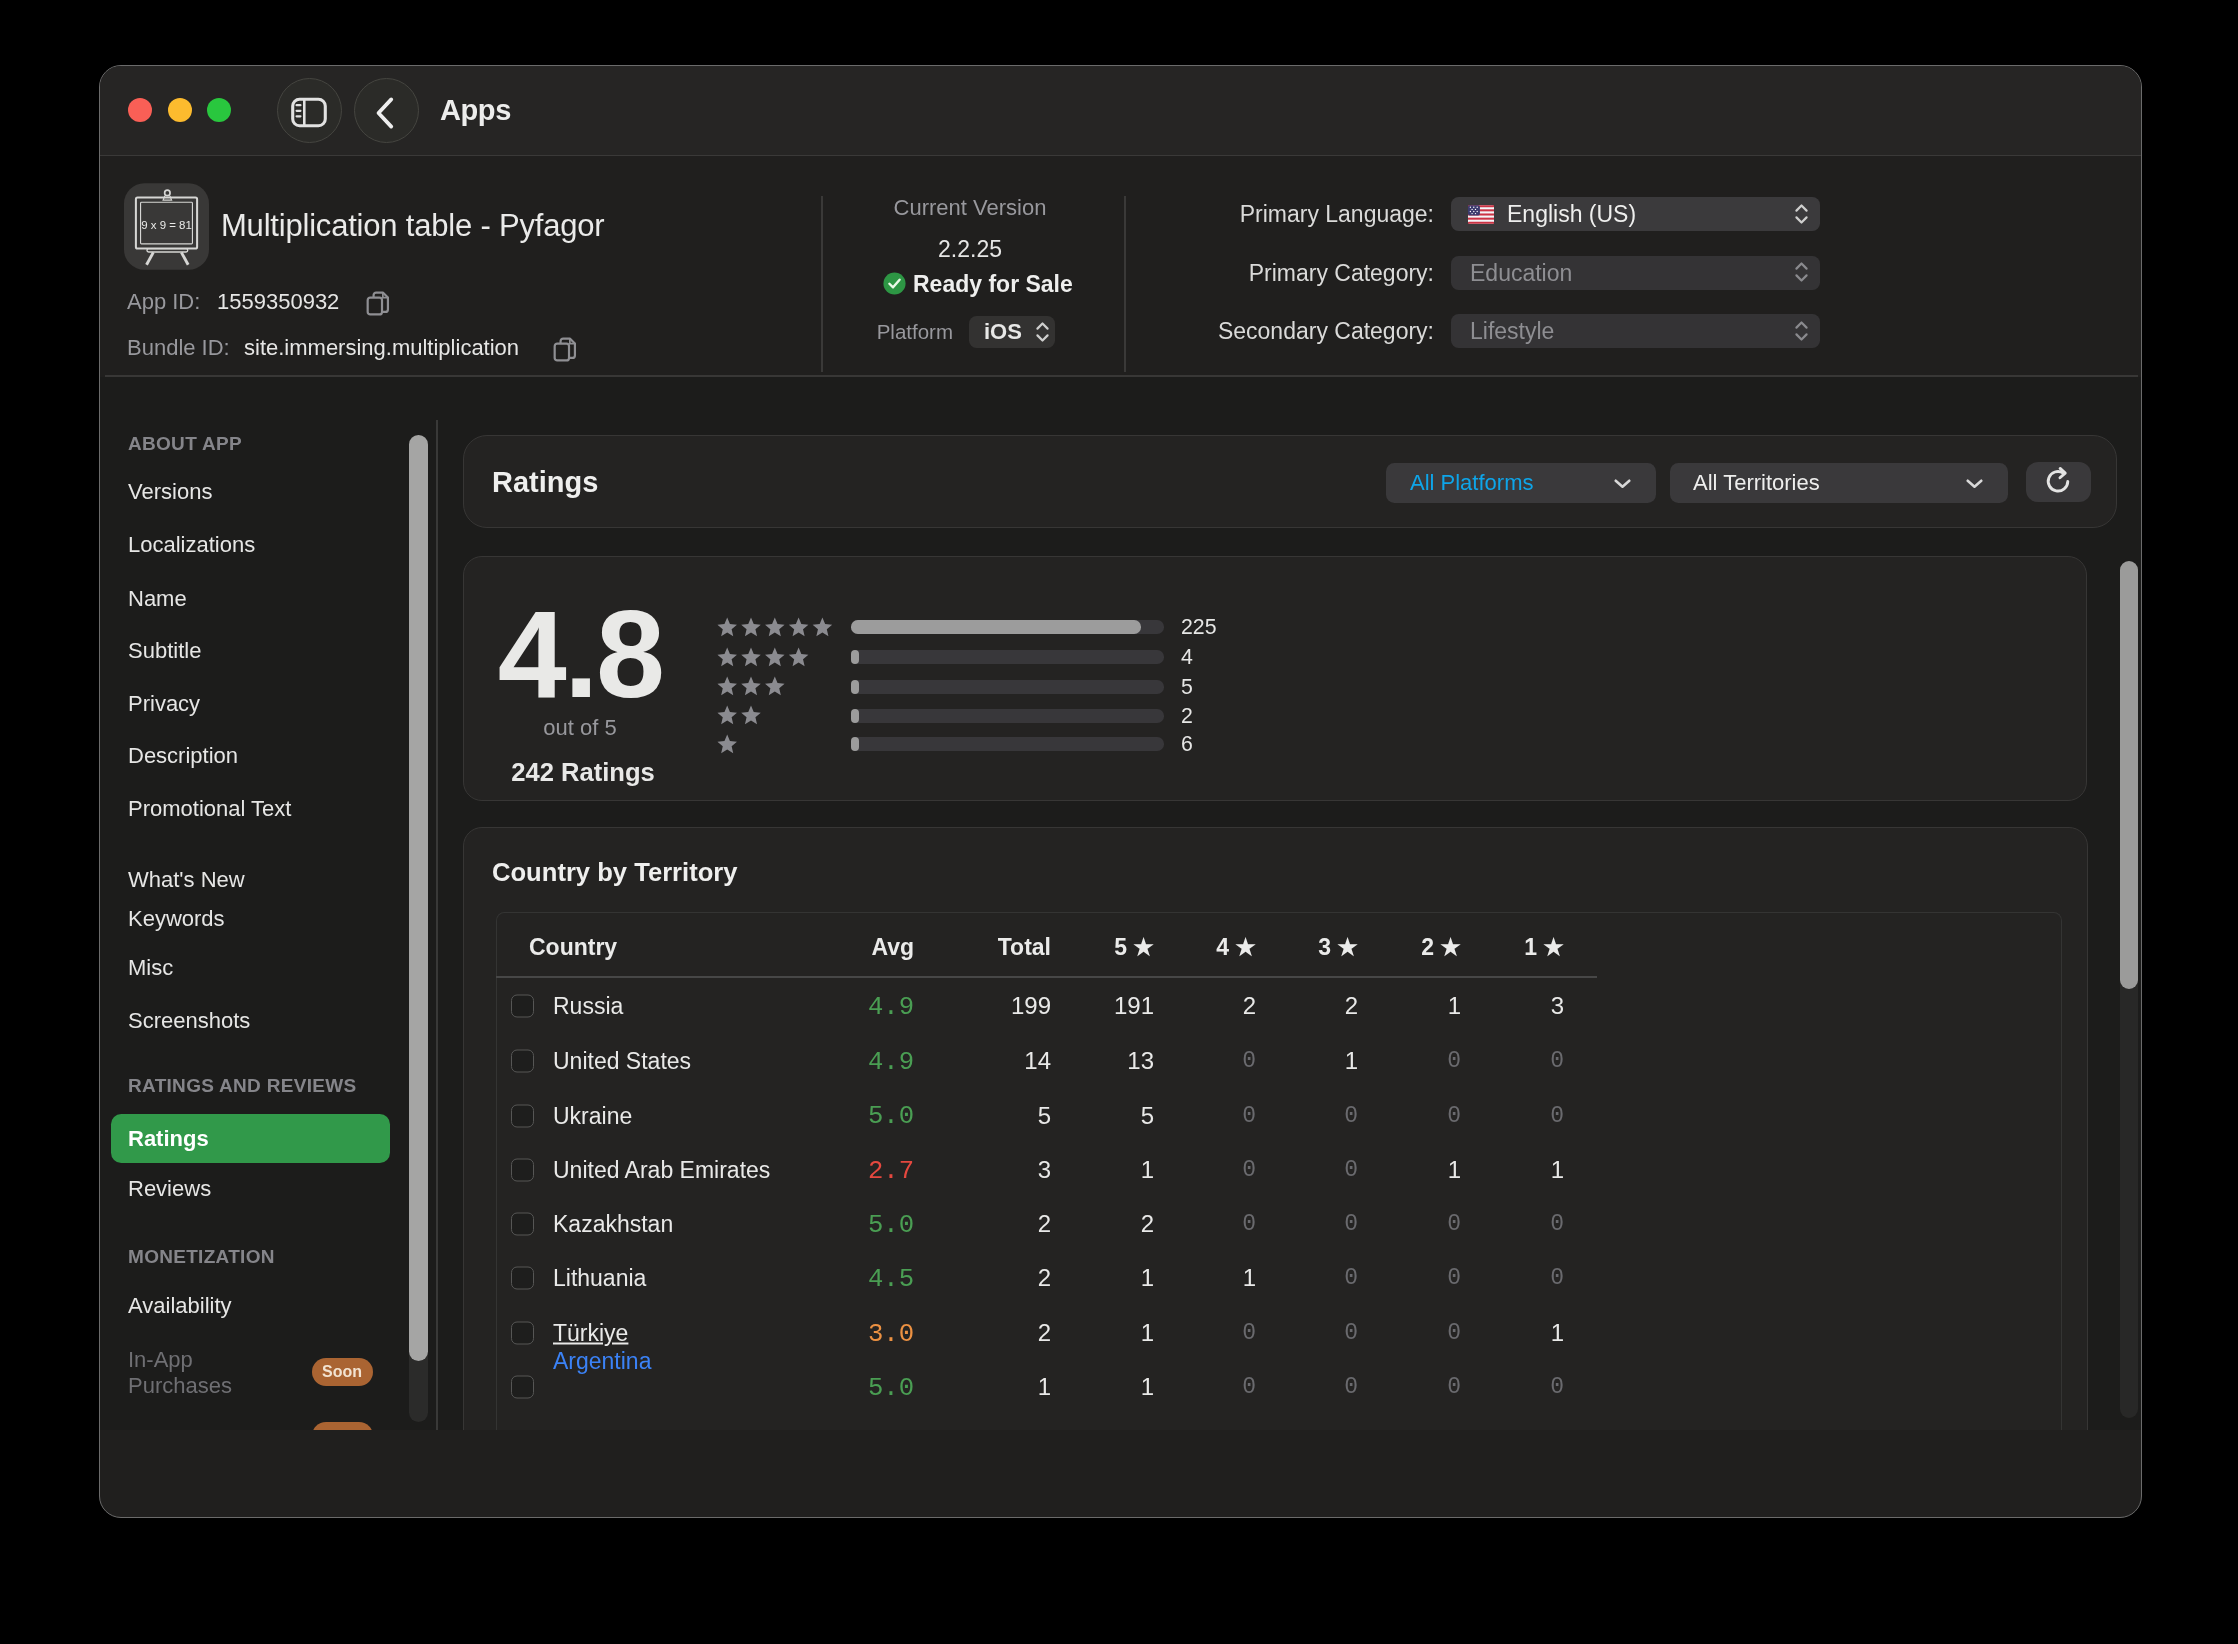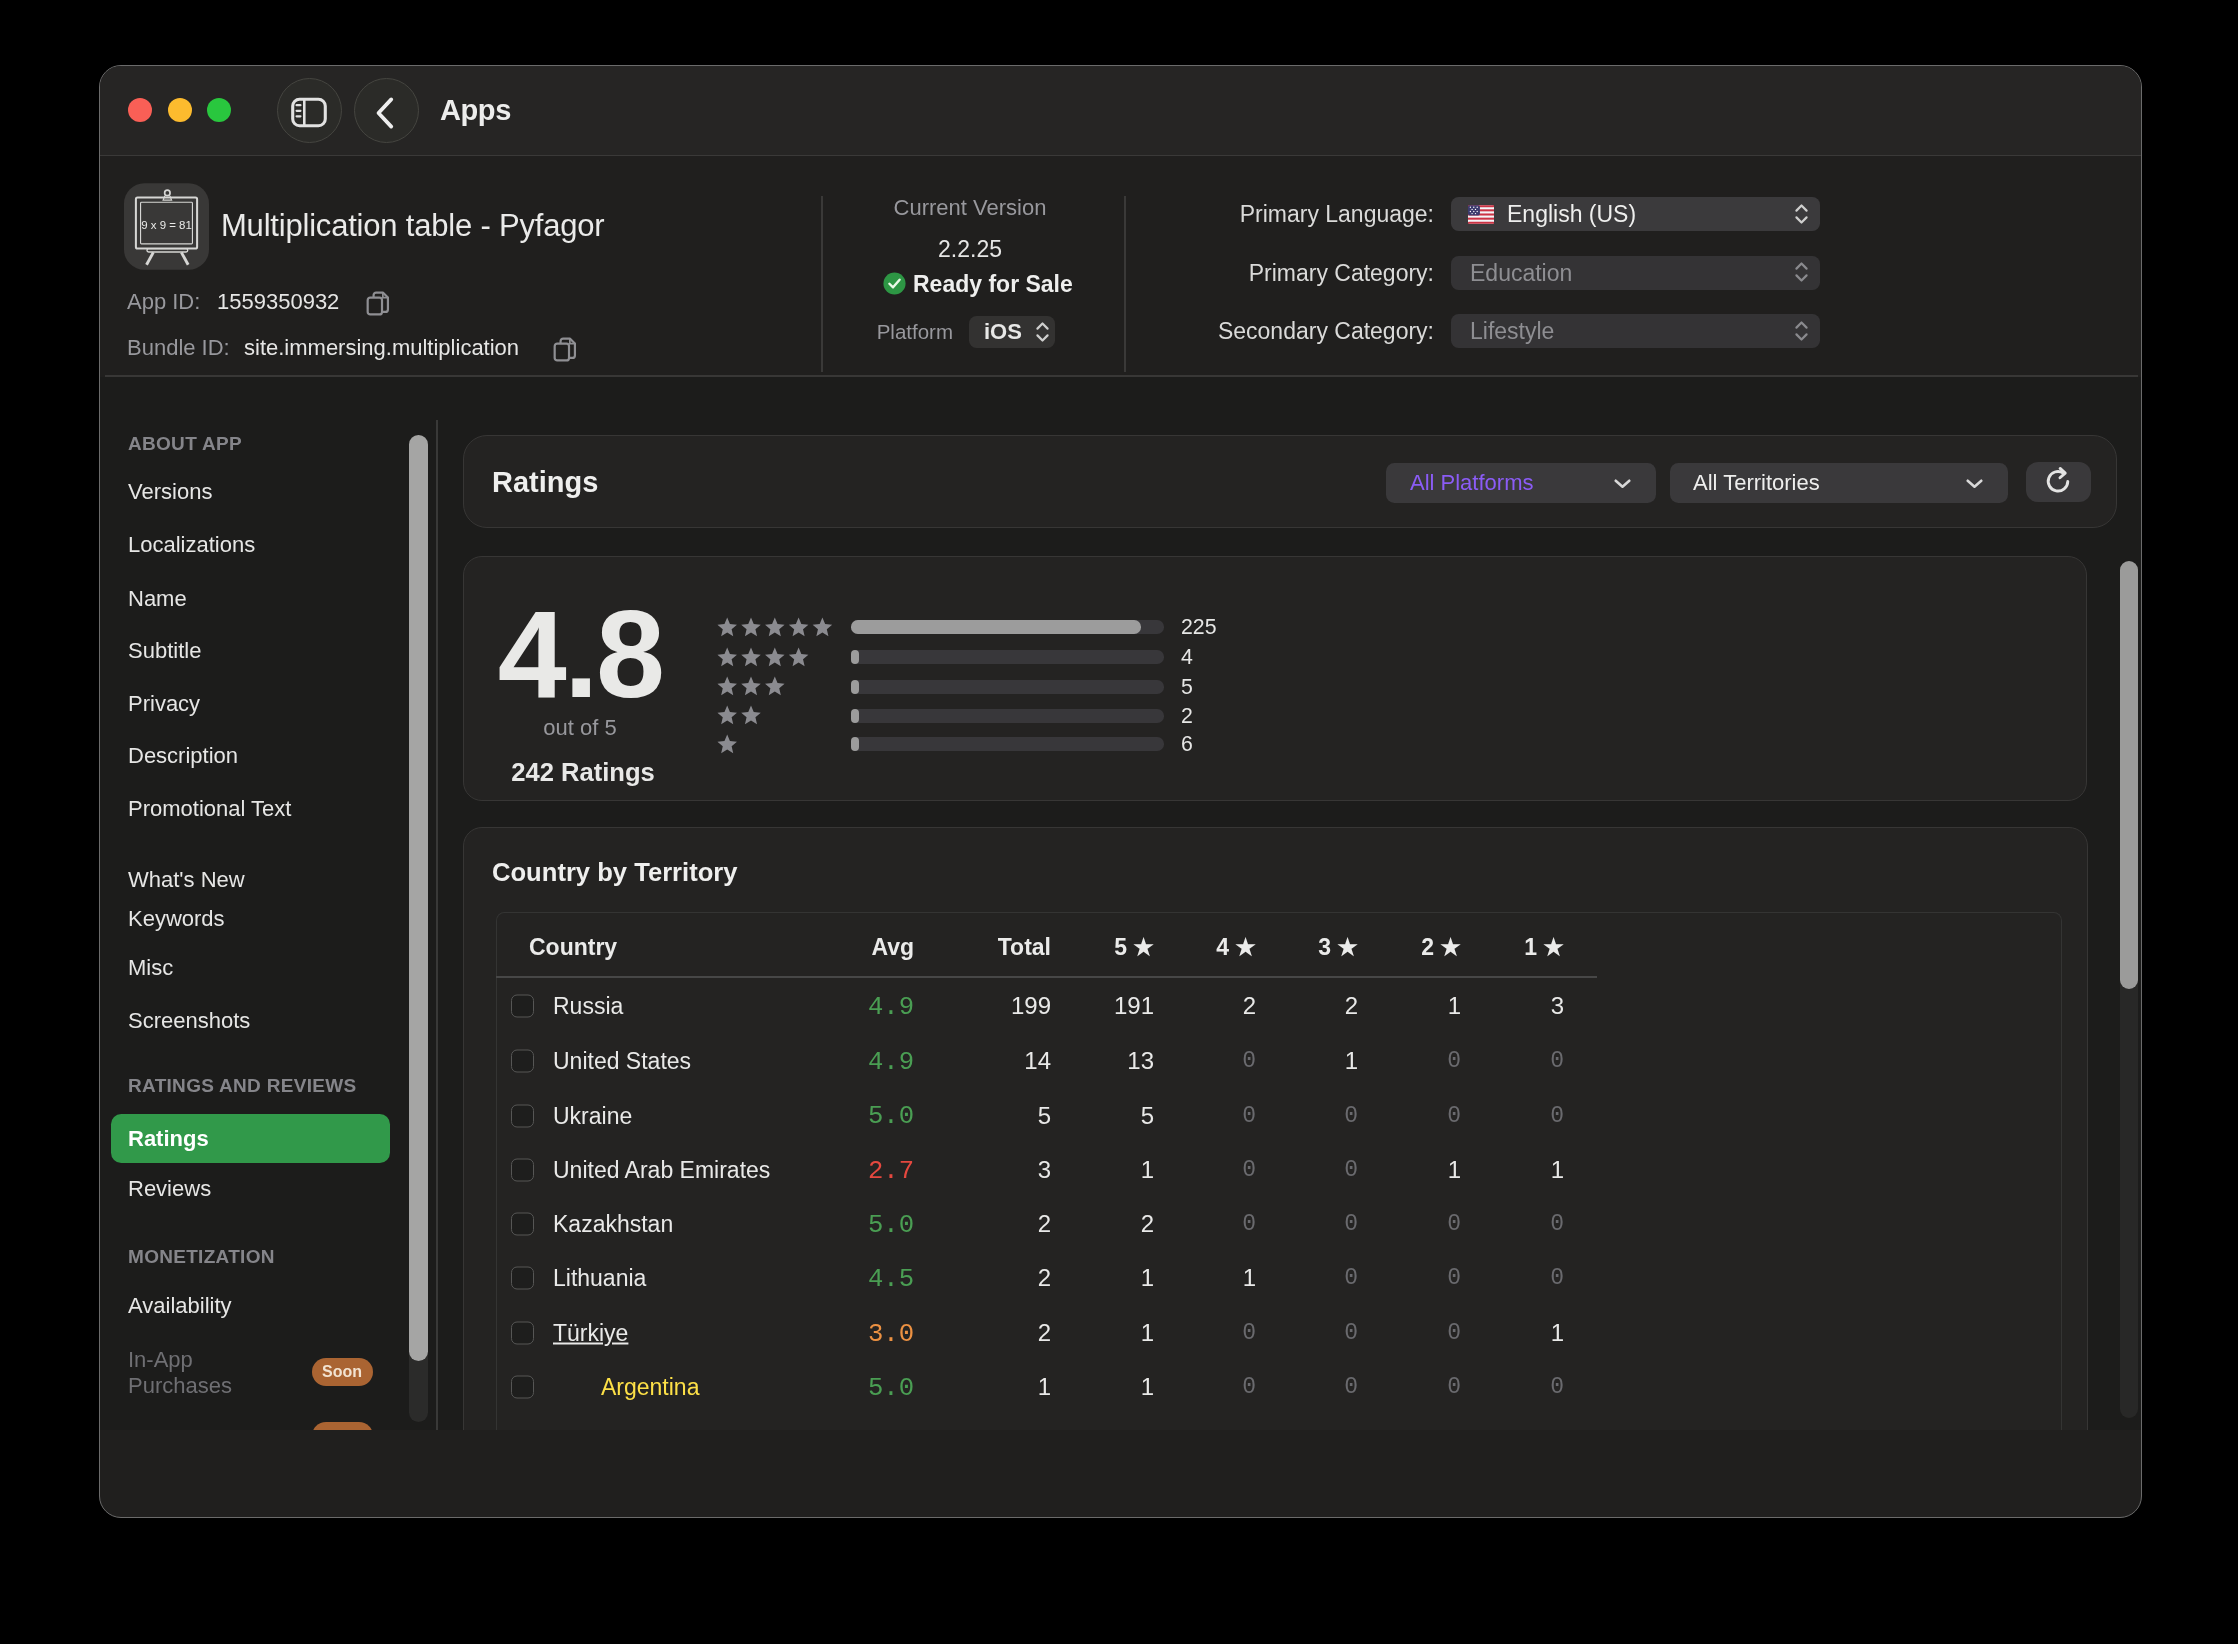--- a/index.html
+++ b/index.html
@@ -186,21 +186,21 @@
     <div style="position:absolute;left:309px;top:58px;width:19px;height:987px;border-radius:10.2px;background:#2b2b2a;"></div>
     <div style="position:absolute;left:309px;top:58px;width:19px;height:926px;border-radius:10.2px;background:#a5a5a4;"></div>
     <div style="position:absolute;left:336px;top:43px;width:1.7px;height:1010px;background:#393938;"></div>
 
     <div style="position:absolute;left:2020px;top:184px;width:18px;height:857px;border-radius:9.4px;background:#282827;"></div>
     <div style="position:absolute;left:2020px;top:184px;width:18px;height:428px;border-radius:9.4px;background:#9b9b9a;"></div>
 
     <div class="card" style="left:363px;top:58px;width:1654px;height:93px;border-radius:24px;">
       <div class="t" style="left:28px;top:46px;font-size:29px;font-weight:700;color:#efefee;">Ratings</div>
       <div class="drop" style="left:922px;top:27px;width:270px;"></div>
-      <div class="t" style="left:946px;top:47px;font-size:22px;color:#8b5cf6;">All Platforms</div>
+      <div class="t" style="left:946px;top:47px;font-size:22px;color:#0ea5e9;">All Platforms</div>
       <svg class="chev" style="left:1150px;top:43px;" viewBox="0 0 20 11">
           <polyline points="2,2 10,9 18,2" fill="none" stroke="#d8d8d8" stroke-width="3" stroke-linecap="round" stroke-linejoin="round"></polyline>
         </svg>
       <div class="drop" style="left:1206px;top:27px;width:338px;"></div>
       <div class="t" style="left:1229px;top:47px;font-size:22px;color:#eeeeed;">All Territories</div>
       <svg class="chev" style="left:1502px;top:43px;" viewBox="0 0 20 11">
           <polyline points="2,2 10,9 18,2" fill="none" stroke="#d8d8d8" stroke-width="3" stroke-linecap="round" stroke-linejoin="round"></polyline>
         </svg>
       <div class="drop" style="left:1562px;top:25.6px;width:65px;height:40px;border-radius:12px;"></div>
       <svg style="position:absolute;left:1577px;top:28px;" width="34" height="34" viewBox="0 0 40 40">
@@ -342,21 +342,21 @@
       <div class="t" style="left:89px;top:505px;font-size:23px;color:#e9e9e8;text-decoration:underline;">Türkiye</div>
       <div class="tr mono" style="right:1173px;top:506px;font-size:25.6px;color:#ec9142;">3.0</div>
       <div class="num tr" style="right:1036px;top:505px;">2</div>
       <div class="num tr" style="right:933px;top:505px;">1</div>
       <div class="num tr zero" style="right:831px;top:505px;">0</div>
       <div class="num tr zero" style="right:729px;top:505px;">0</div>
       <div class="num tr zero" style="right:626px;top:505px;">0</div>
       <div class="num tr" style="right:523px;top:505px;">1</div>
 
       <div class="cbox" style="left:47px;top:559px;"></div>
-      <div class="t" style="left:89px;top:559px;font-size:23px;color:#fde047;margin-left:48px;">Argentina</div>
+      <div class="t" style="left:89px;top:533px;font-size:23px;color:#3b82f6;">Argentina</div>
       <div class="tr mono" style="right:1173px;top:560px;font-size:25.6px;color:#4a9e53;">5.0</div>
       <div class="num tr" style="right:1036px;top:559px;">1</div>
       <div class="num tr" style="right:933px;top:559px;">1</div>
       <div class="num tr zero" style="right:831px;top:559px;">0</div>
       <div class="num tr zero" style="right:729px;top:559px;">0</div>
       <div class="num tr zero" style="right:626px;top:559px;">0</div>
       <div class="num tr zero" style="right:523px;top:559px;">0</div>
     </div>
   </div>
 </div>

